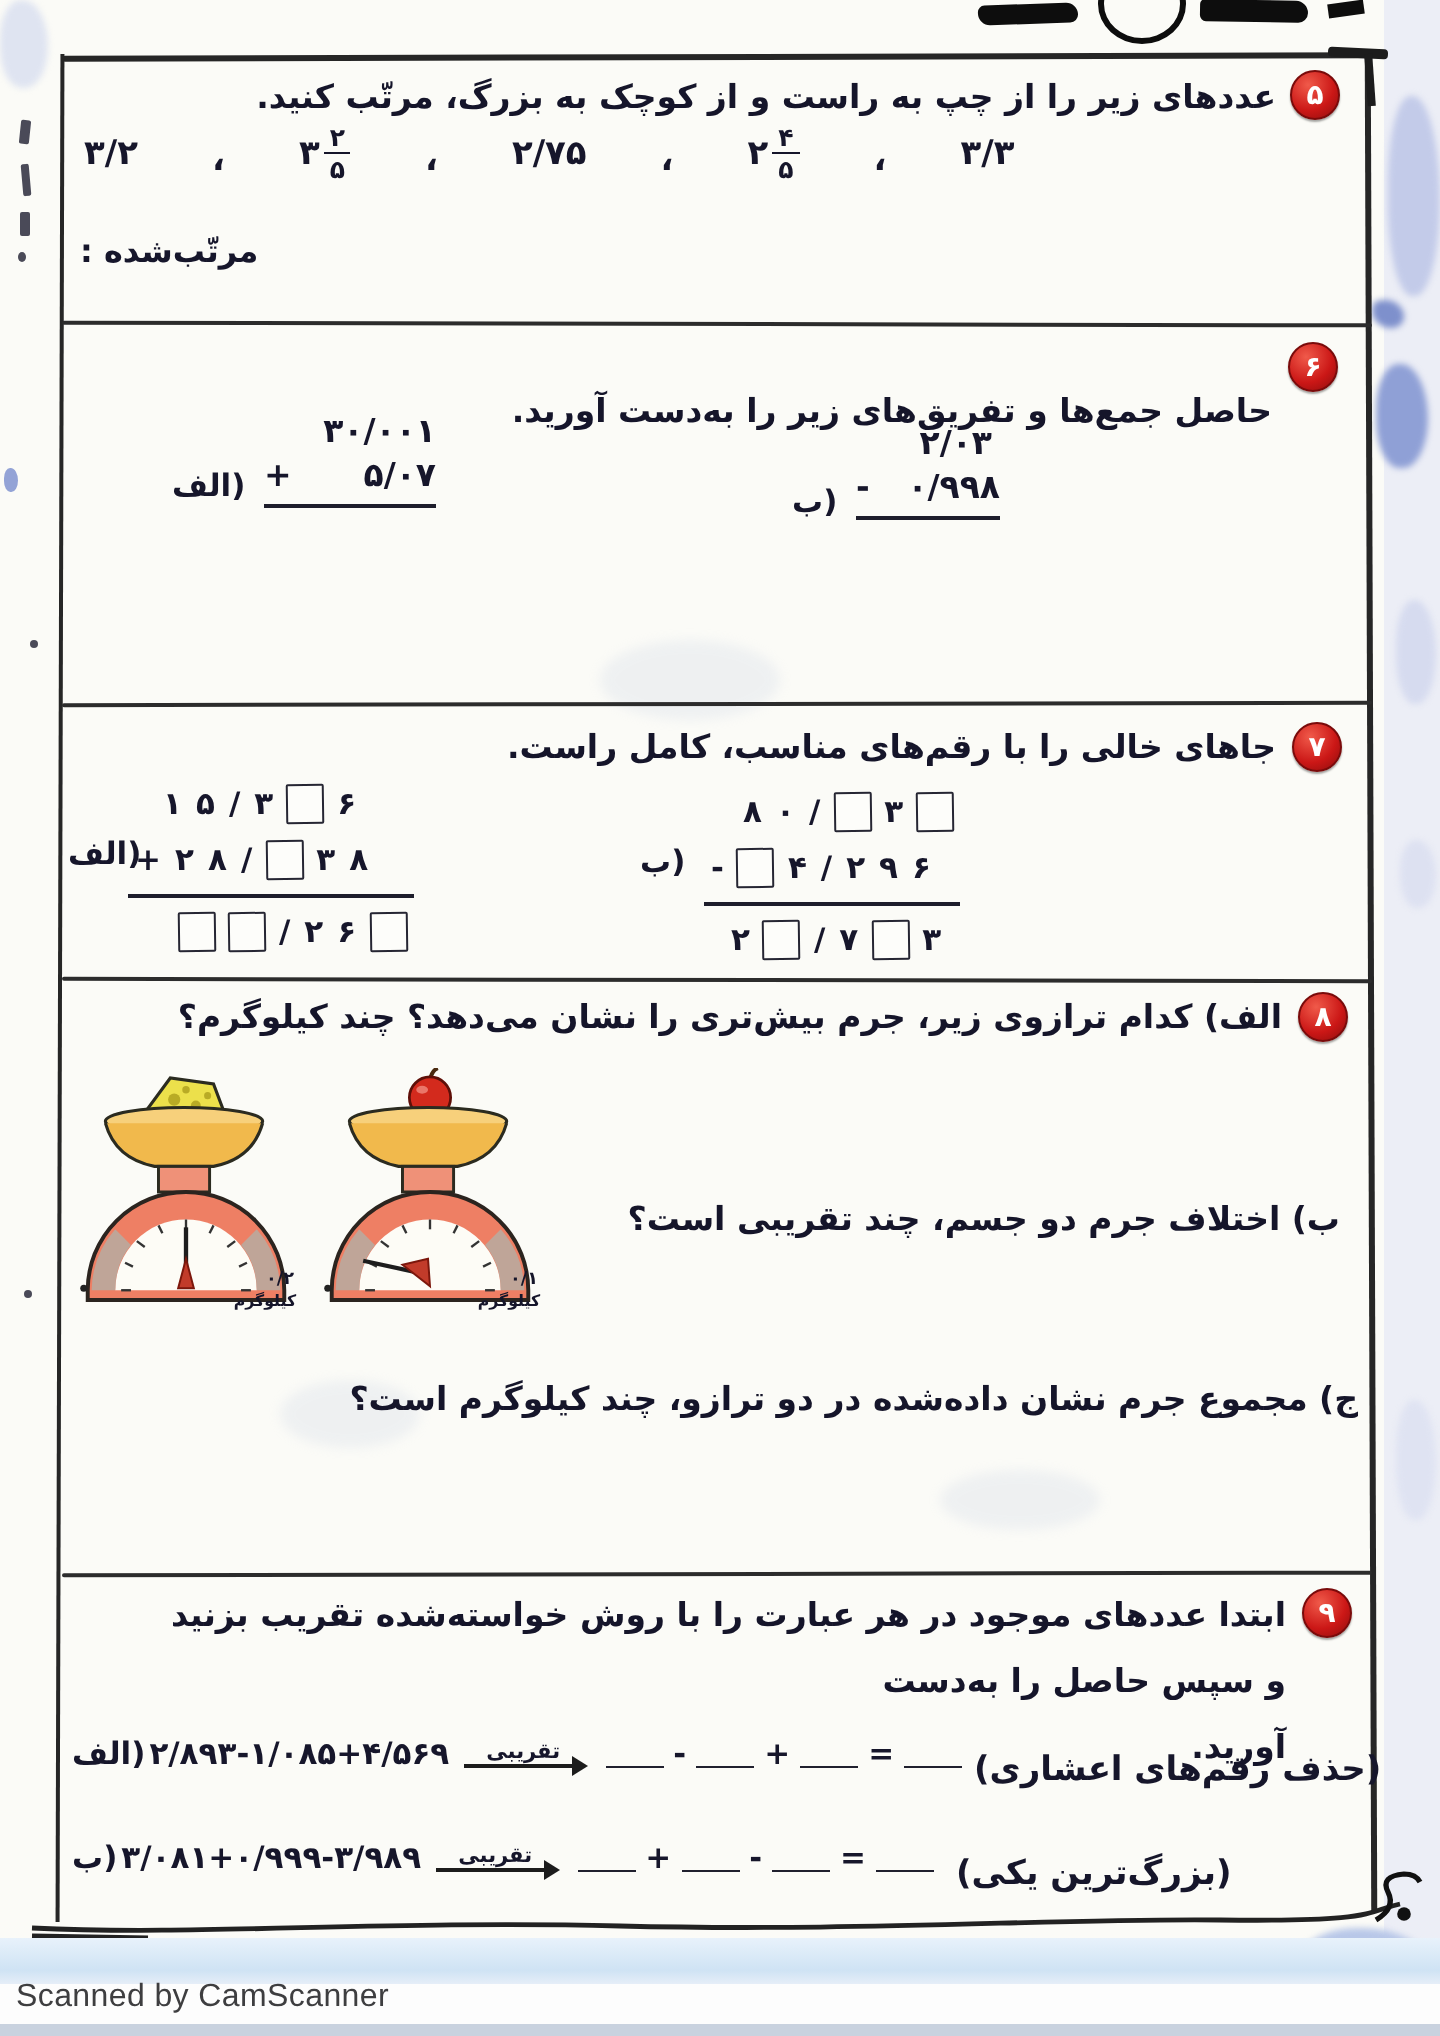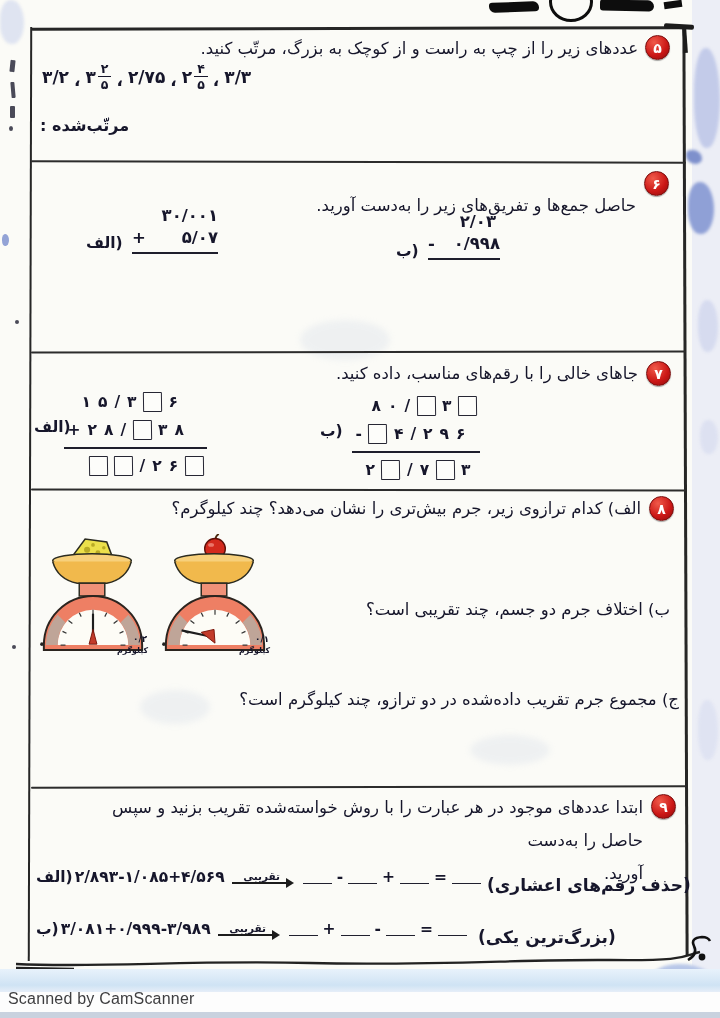--- a/index.html
+++ b/index.html
@@ -25,25 +25,25 @@
   
   .scrib{position:absolute;background:#0d0d0d;}
   
   .badge{
     position:absolute;width:23px;height:23px;border-radius:50%;
     background:radial-gradient(circle at 35% 28%,#f05a4a,#cb1716 58%,#8c0d0d);
     border:1px solid #7a0b0b;color:#fff;font-weight:bold;font-size:14px;
     display:flex;align-items:center;justify-content:center;
     box-shadow:0 1px 1px rgba(0,0,0,.35);
   }
-  .prompt{position:absolute;direction:rtl;text-align:right;font-weight:normal;
+  .prompt{position:absolute;direction:rtl;text-align:right;font-weight:bold;
     font-size:16.5px;line-height:32px;color:#15152a;white-space:nowrap;}
   .prompt.wrap{white-space:normal;}
   
-  .numrow{position:absolute;display:flex;align-items:center;direction:ltr;font-weight:bold;font-size:17px;}
+  .numrow{position:absolute;display:flex;align-items:center;direction:ltr;font-weight:bold;font-size:17px;gap:32px;}
   .numrow .comma{margin:6px 5px 0 5px;}
   .mixed{display:inline-flex;align-items:center;}
   .frac{display:inline-flex;flex-direction:column;align-items:center;font-size:12.5px;line-height:1.05;margin-left:2px;font-weight:bold;}
   .frac .fn{border-bottom:1.7px solid #15152a;padding:0 3px 1px 3px;}
   .frac .fd{padding-top:1px;}
   .ans-label{position:absolute;direction:rtl;font-weight:bold;font-size:16px;}
   
   .colsum{position:absolute;font-weight:bold;font-size:16.5px;direction:ltr;}
   .colsum .r1{text-align:right;letter-spacing:2px;}
   .colsum .r2{display:flex;justify-content:space-between;align-items:center;letter-spacing:2px;
@@ -180,21 +180,21 @@
   <div class="r2">
     <span>-</span>
     <span>۰/۹۹۸</span>
   </div>
   <span class="lbl" style="left:-32px;top:30px;">(ب</span>
 </div>
 
 <div class="badge" style="left:646px;top:361px;">
     <span>۷</span>
   </div>
-<div class="prompt" style="right:82px;top:358px;">جاهای خالی را با رقم‌های مناسب، داده کنید.</div>
+<div class="prompt" style="right:82px;top:358px;">جاهای خالی را با رقم‌های مناسب، کامل راست.</div>
 
 <div class="tokcol" style="left:64px;top:388px;">
   <div class="tokrow" style="margin-left:14px;">
       <span class="tok">۱</span>
       <span class="tok">۵</span>
       <span class="tok">/</span>
       <span class="tok">۳</span>
       <span class="sq"></span>
       <span class="tok">۶</span>
     </div>
@@ -306,21 +306,21 @@
     <line x1="91" y1="113" x2="86" y2="113"></line>
   </g>
   <line x1="52" y1="104" x2="24" y2="98" stroke="#1d1d1d" stroke-width="2.2"></line>
   <polygon points="58,111 44,100 57,97" fill="#c23b2a" stroke="#7c170c" stroke-width="1"></polygon>
   <circle cx="6" cy="112" r="1.8" fill="#222"></circle>
   <text x="113" y="110" text-anchor="end" font-size="9" font-weight="bold" fill="#15152a">۰/۱</text>
   <text x="114" y="121" text-anchor="end" font-size="8" font-weight="bold" fill="#15152a">کیلوگرم</text>
 </svg>
 
 <div class="prompt" style="right:50px;top:594px;">ب) اختلاف جرم دو جسم، چند تقریبی است؟</div>
-<div class="prompt" style="right:41px;top:684px;">ج) مجموع جرم تقریب داده‌شده در دو ترازو، چند کیلوگرم است؟</div>
+<div class="prompt" style="right:41px;top:684px;">ج) مجموع جرم نشان داده‌شده در دو ترازو، چند کیلوگرم است؟</div>
 
 <div class="badge" style="left:651px;top:794px;">
     <span>۹</span>
   </div>
 <div class="prompt wrap" style="right:77px;top:791px;width:570px;line-height:33px;">
   <span>ابتدا عددهای موجود در هر عبارت را با روش خواسته‌شده تقریب بزنید و سپس حاصل را به‌دست</span><br>
   <span>آورید.</span>
 </div>
 
 <div class="eq" style="left:36px;top:868px;">

